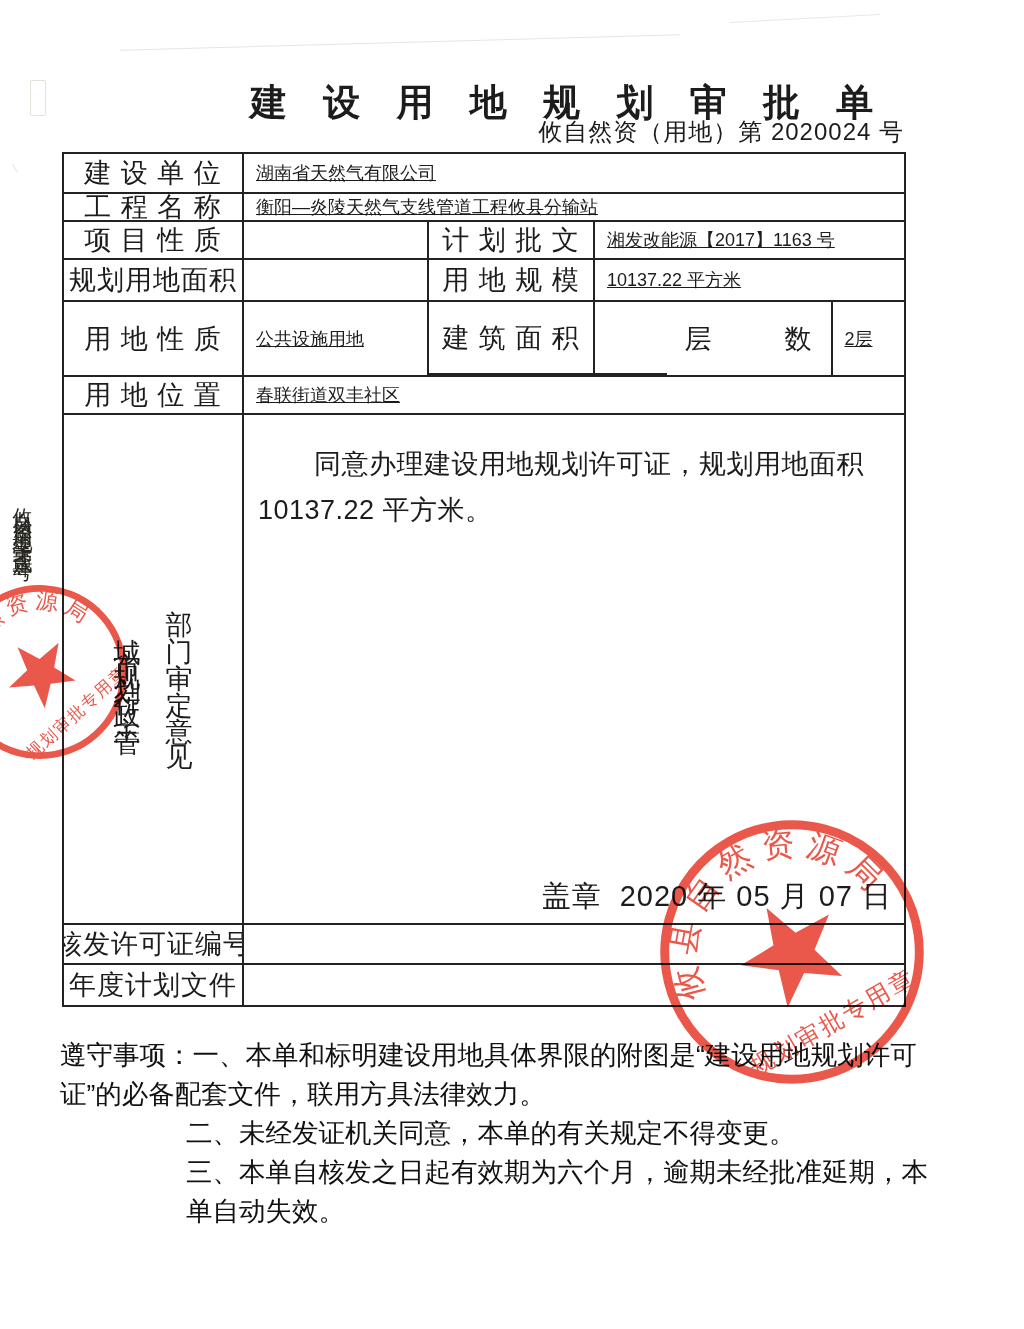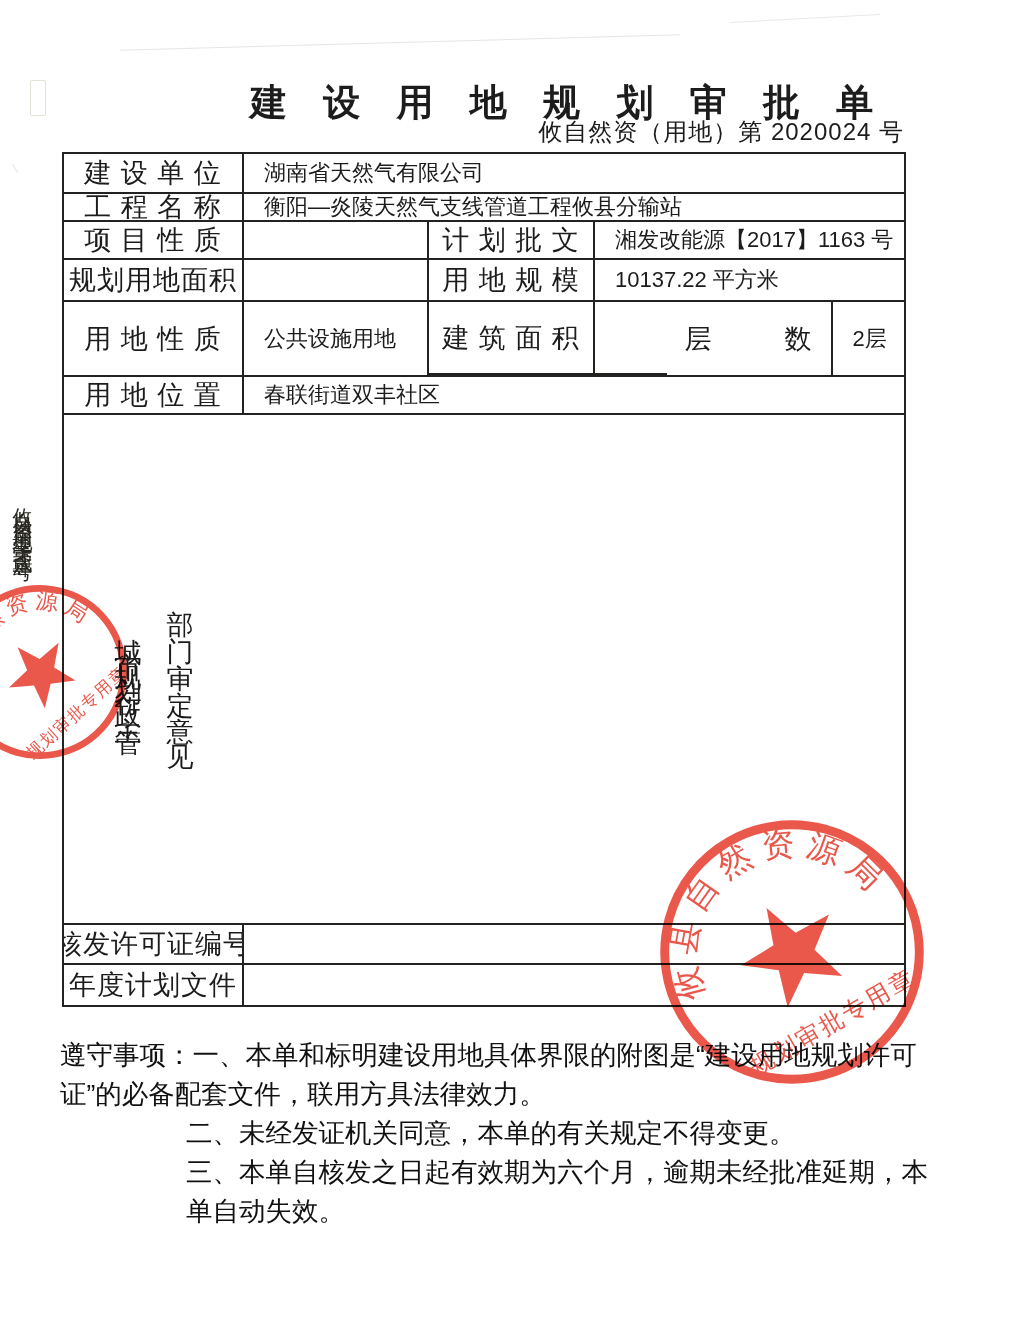--- a/index.html
+++ b/index.html
@@ -35,21 +35,21 @@
   
   .doc-table {
     position:absolute; left:62px; top:152px; width:844px;
     border:2px solid var(--ink); background:transparent;
   }
   .trow { display:flex; border-bottom:2px solid var(--ink); }
   .trow:last-child { border-bottom:none; }
   .cell { display:flex; align-items:center; border-right:2px solid var(--ink); overflow:hidden; }
   .cell:last-child { border-right:none; }
   .label { justify-content:center; font-size:27px; letter-spacing:1px; white-space:nowrap; }
-  .value { padding-left:20px; font-size:22px; white-space:nowrap; }
+  .value { padding-left:12px; font-size:18px; white-space:nowrap;text-decoration:underline; }
   .w-a { width:180px; flex:none; }
   .w-b { width:185px; flex:none; }
   .w-c { width:166px; flex:none; }
   .grow { flex:1; }
   .subcol { flex:1; display:flex; flex-direction:row; }
   .subrow { display:flex; flex:1; }
   .subrow:first-child { border-bottom:2px solid var(--ink); }
   .floors-label { justify-content:space-between; padding:0 18px; }
 
   
@@ -137,20 +137,26 @@
     <div class="trow" style="height:38px">
       <div class="cell label w-a">用 地 位 置</div>
       <div class="cell value grow">春联街道双丰社区</div>
     </div>
 
     <div class="trow review-row">
       <div class="cell w-a vlabels">
         <div class="vcol vcol-left">城市规划行政主管</div>
         <div class="vcol vcol-right">部门审定意见</div>
       </div>
+      <div class="cell grow review-body">
+        <div class="review-text">同意办理建设用地规划许可证，规划用地面积 10137.22 平方米。</div>
+        <div class="seal-line">
+          <span>盖章</span><span class="gap"></span><span>2020 年 05 月 07 日</span>
+        </div>
+      </div>
     </div>
 
     <div class="trow" style="height:40px">
       <div class="cell label w-a">核发许可证编号</div>
       <div class="cell value grow"></div>
     </div>
 
     <div class="trow" style="height:40px">
       <div class="cell label w-a">年度计划文件</div>
       <div class="cell value grow"></div>

